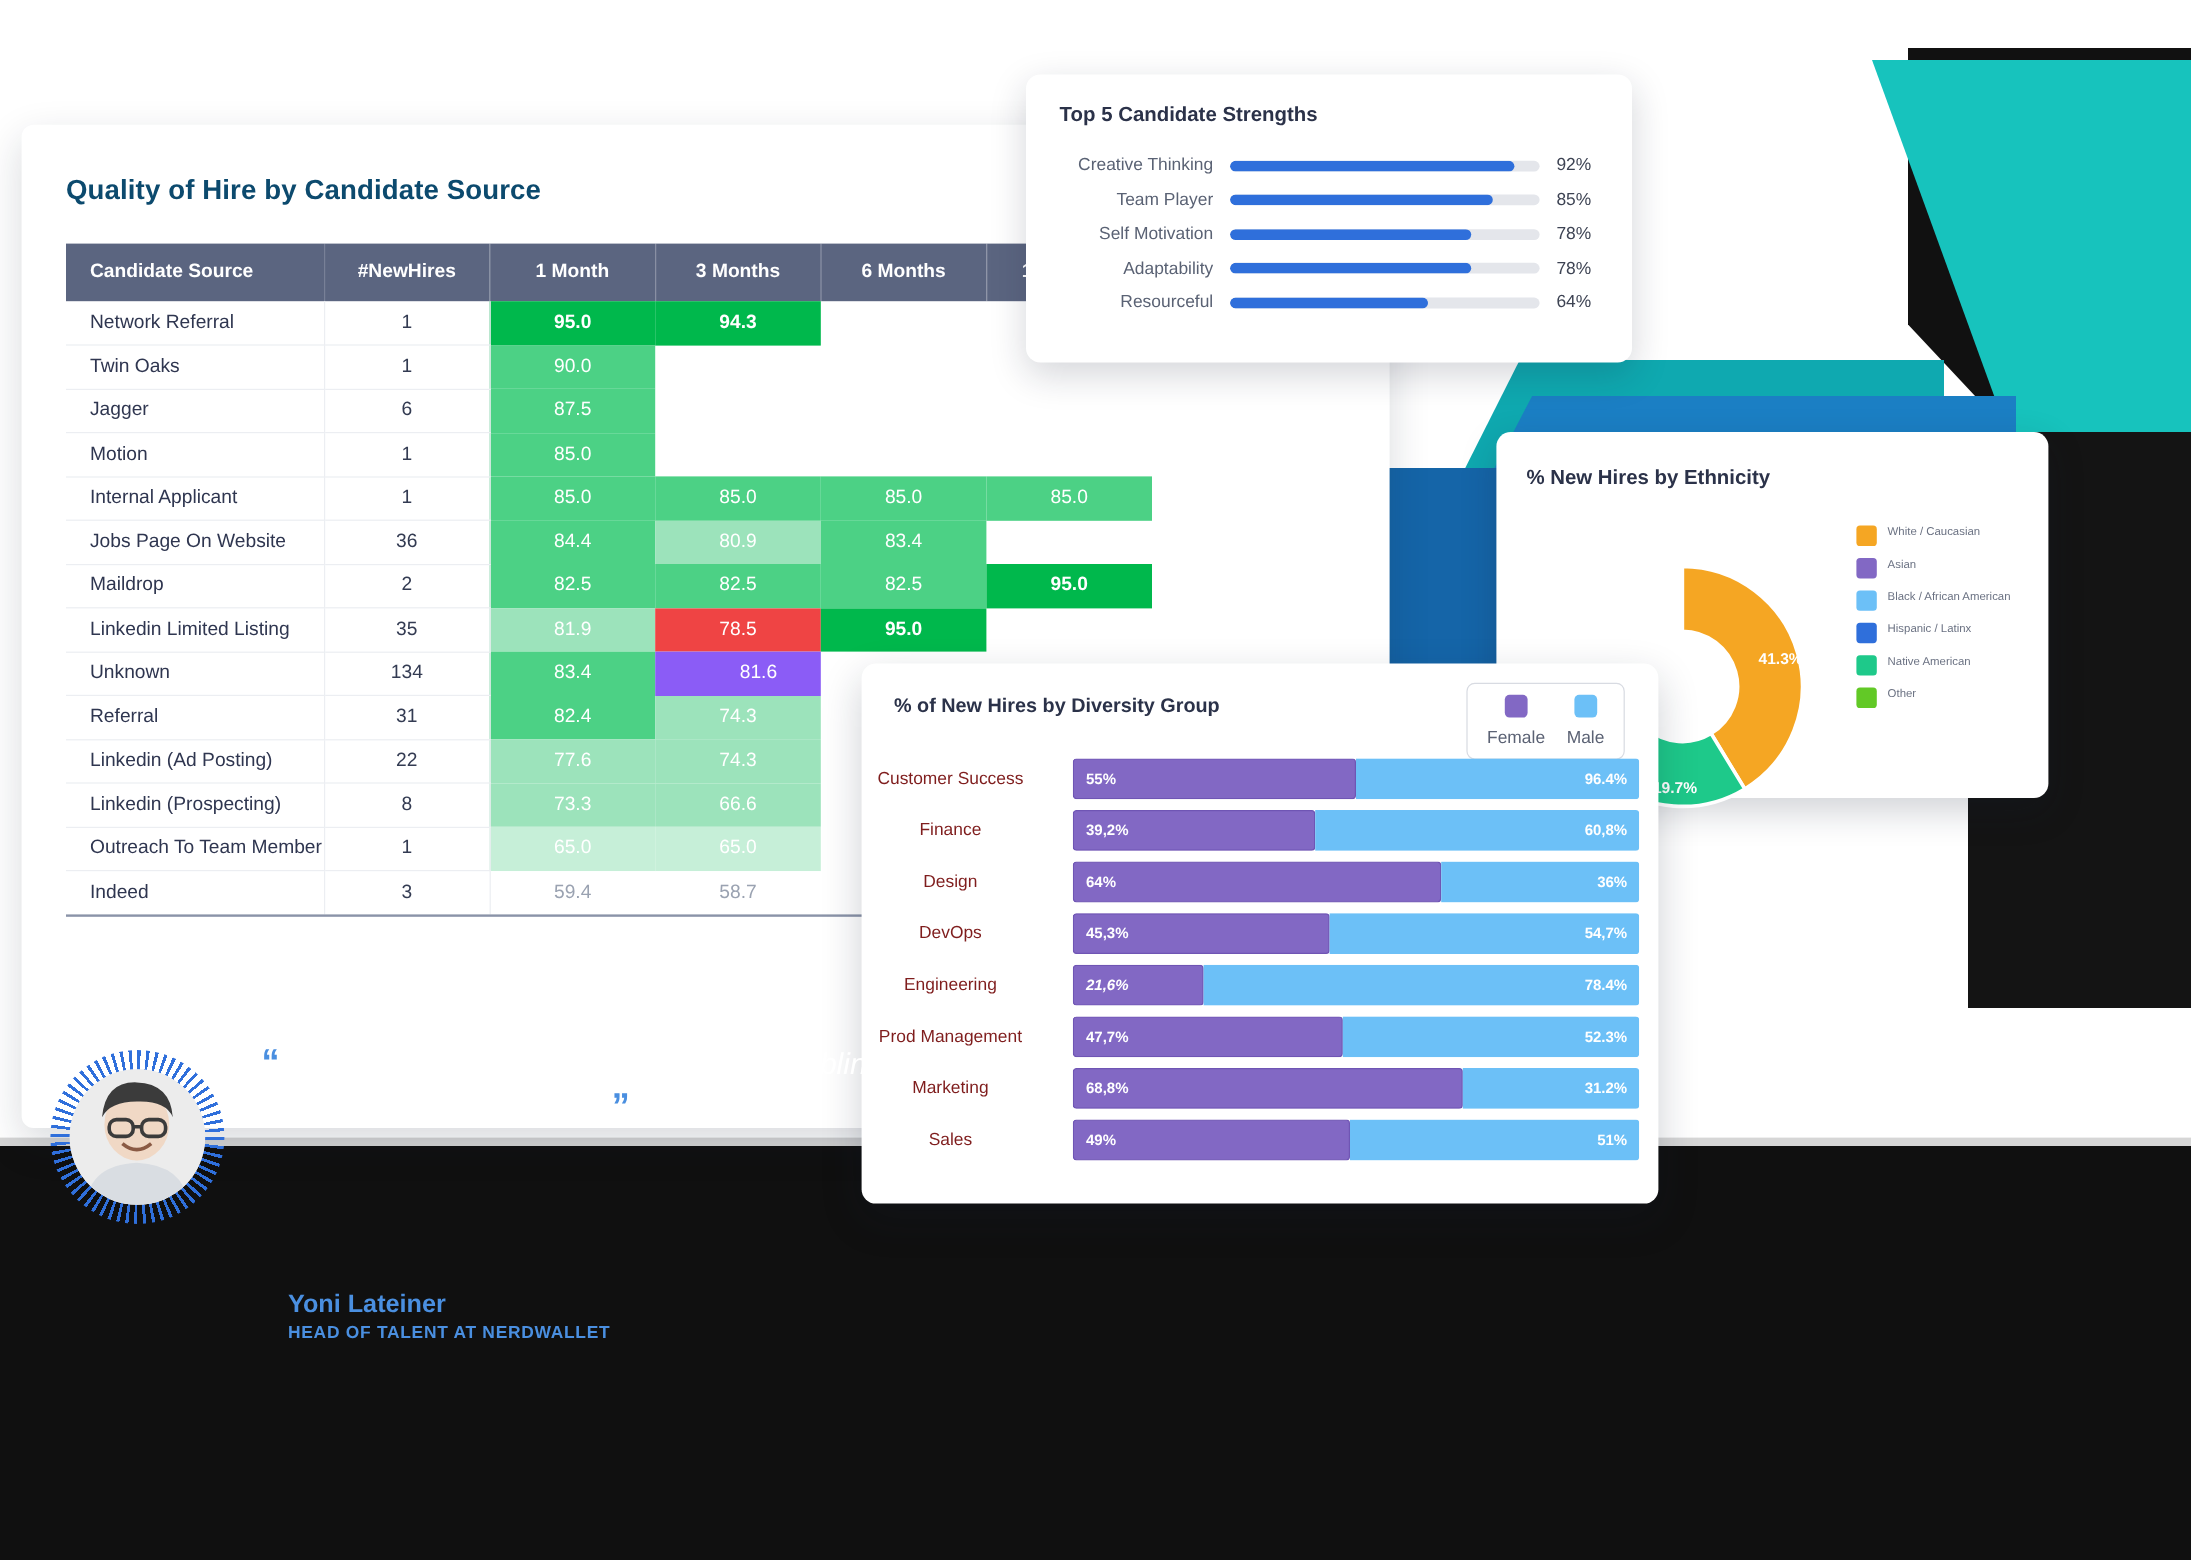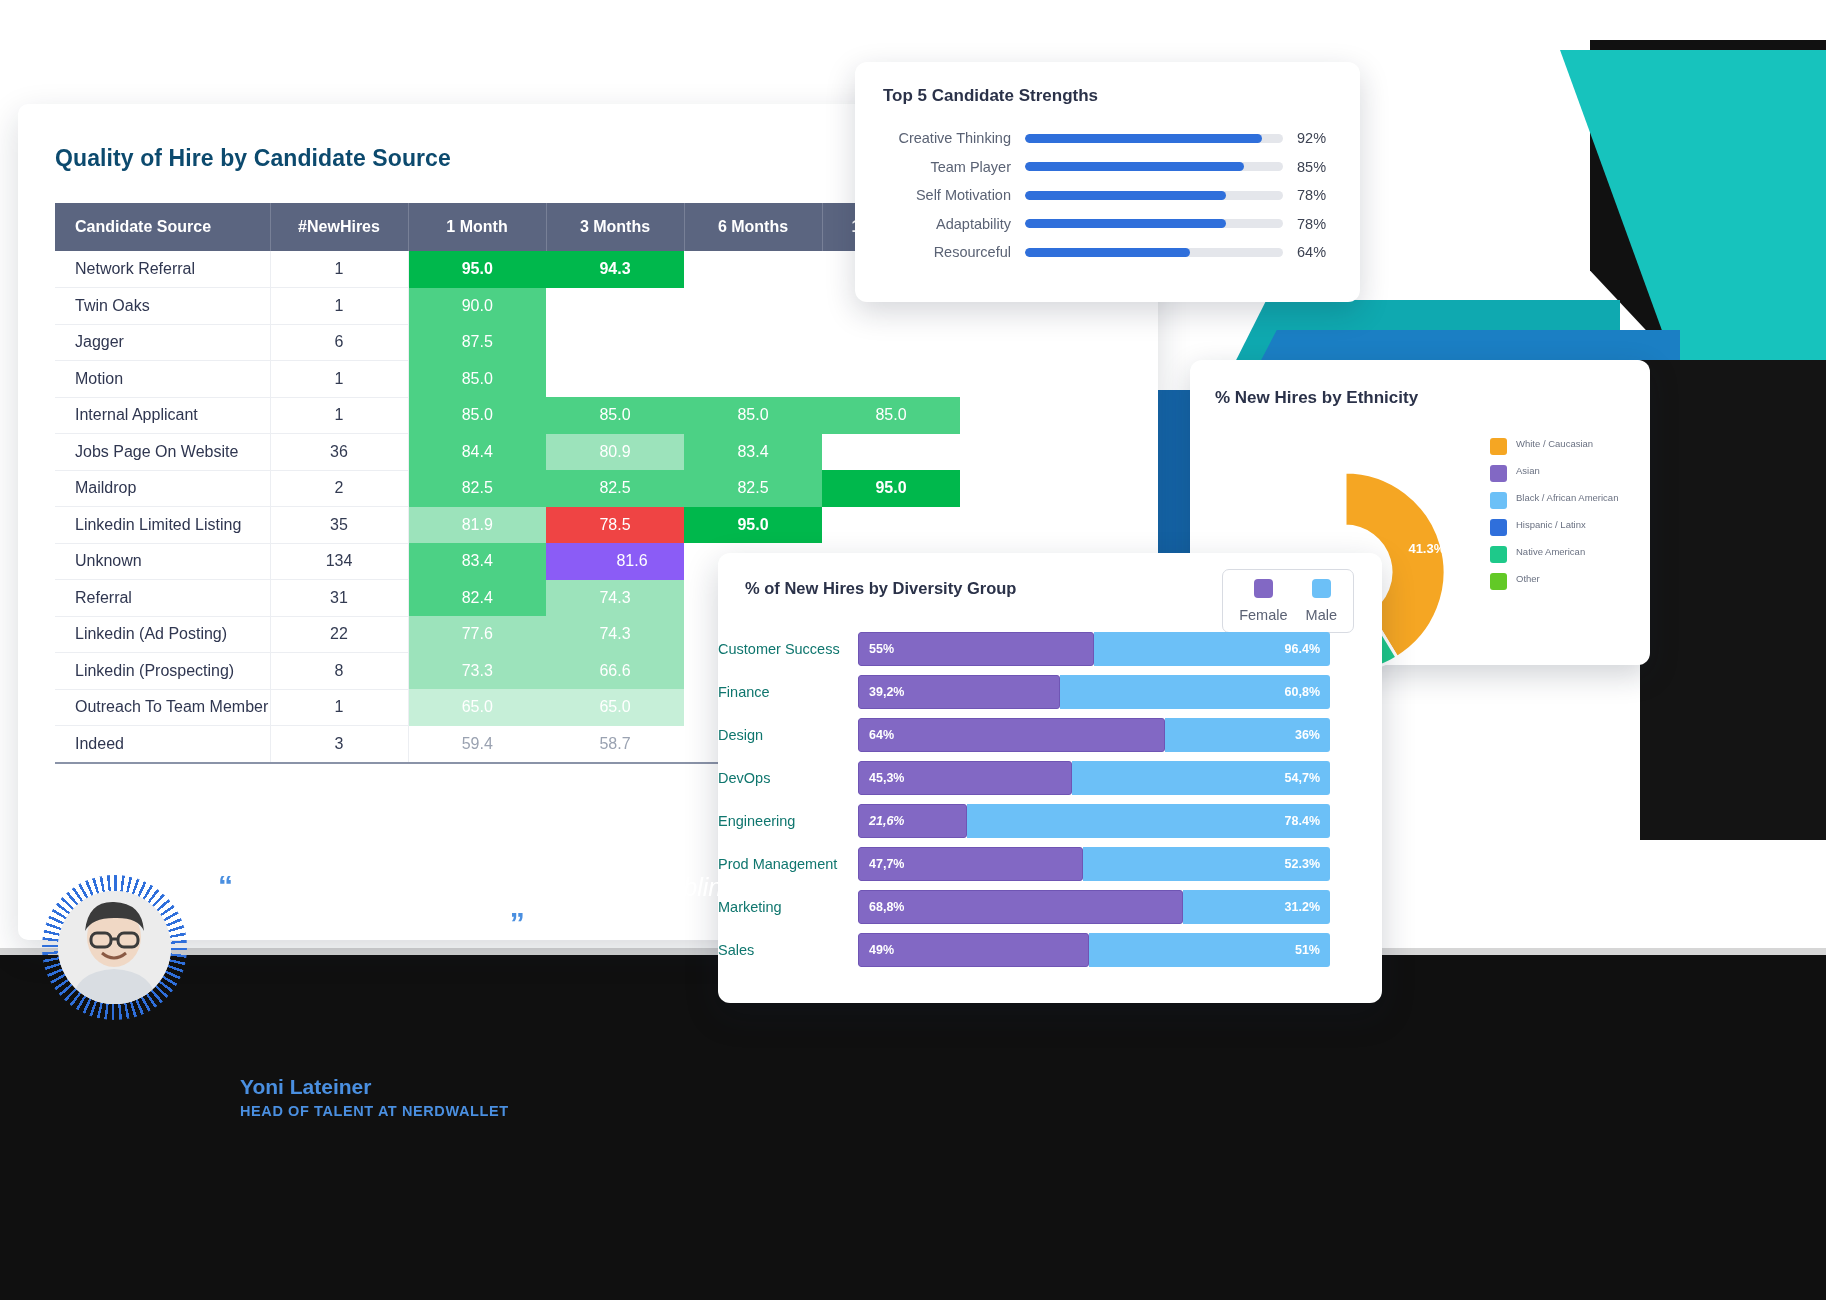--- a/index.html
+++ b/index.html
@@ -123,21 +123,21 @@
     position: relative; width: 258px; height: 9px;
     background: #e4e6eb; border-radius: 5px; overflow: hidden;
   }
   .strength-fill { height: 100%; background: #2f6fdb; border-radius: 5px; }
   .strength-val {
     width: 60px; padding-left: 14px; font-size: 14.5px; color: #3d4353;
   }
 
   
   .eth-card {
-    position: absolute; left: 1190px; top: 360px;
+    position: absolute; left: 1247px; top: 360px;
     width: 460px; height: 305px;
     background: #fff; border-radius: 12px;
     box-shadow: 0 10px 30px rgba(20,30,50,.2);
   }
   .eth-title {
     position: absolute; left: 25px; top: 28px;
     font-size: 17px; font-weight: bold; color: #2b3249;
   }
   .donut-wrap { position: absolute; left: 20px; top: 62px; width: 270px; height: 230px; }
   .eth-legend {
@@ -166,26 +166,26 @@
     border: 1px solid #d8dbe2; border-radius: 7px;
     padding: 9px 16px; background: #fff;
   }
   .div-legend-item { display: flex; align-items: center; gap: 9px; flex-direction: column; }
   .div-legend-sw { width: 19px; height: 19px; border-radius: 4px; }
   .div-legend-label { font-size: 14.5px; color: #5b6274; }
 
   .div-rows { position: absolute; left: 0; top: 74px; width: 100%; }
   .div-row { display: flex; align-items: center; height: 43px; }
   .div-cat {
-    width: 140px; text-align: left; padding-right: 13px;
-    font-size: 14.5px; color: #0f766e;
+    width: 161px; text-align: center; padding-right: 13px;
+    font-size: 14.5px; color: #7f1d1d;
   }
   .div-bar {
     position: relative; width: 472px; height: 34px;
-    display: flex; border-radius: 3px; overflow: hidden;
+    display: flex; border-radius: 3px; overflow: hidden; margin-left: 15px;
   }
   .div-seg-f {
     background: #8268c4; border: 1.5px solid #6f55b4;
     display: flex; align-items: center; color: #fff;
     font-size: 12.5px; font-weight: bold; padding-left: 10px;
     border-radius: 3px;
   }
   .div-seg-m {
     background: #6cc0f7; display: flex; align-items: center;
     justify-content: flex-end; color: #fff;

